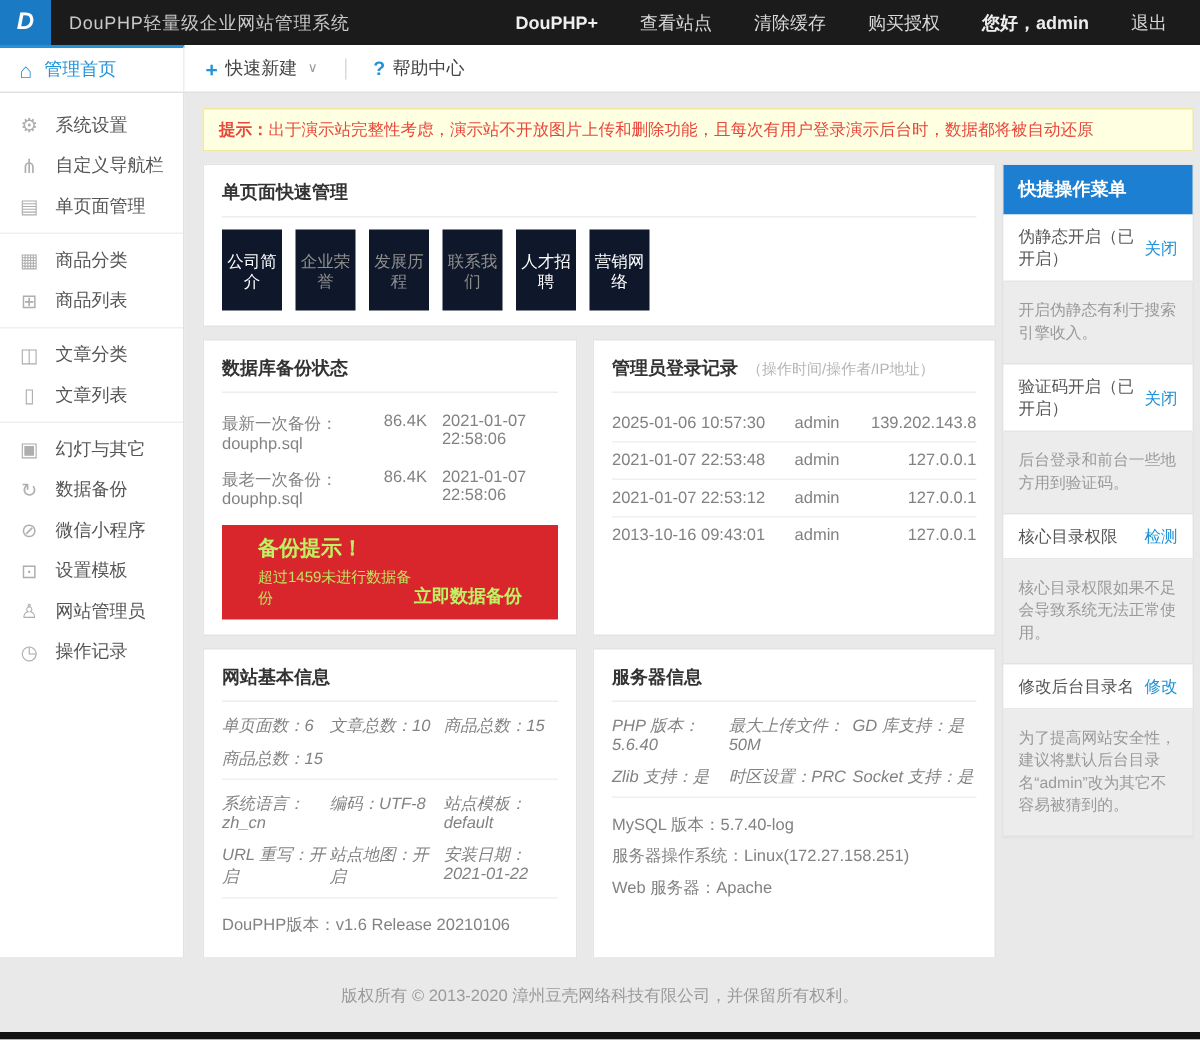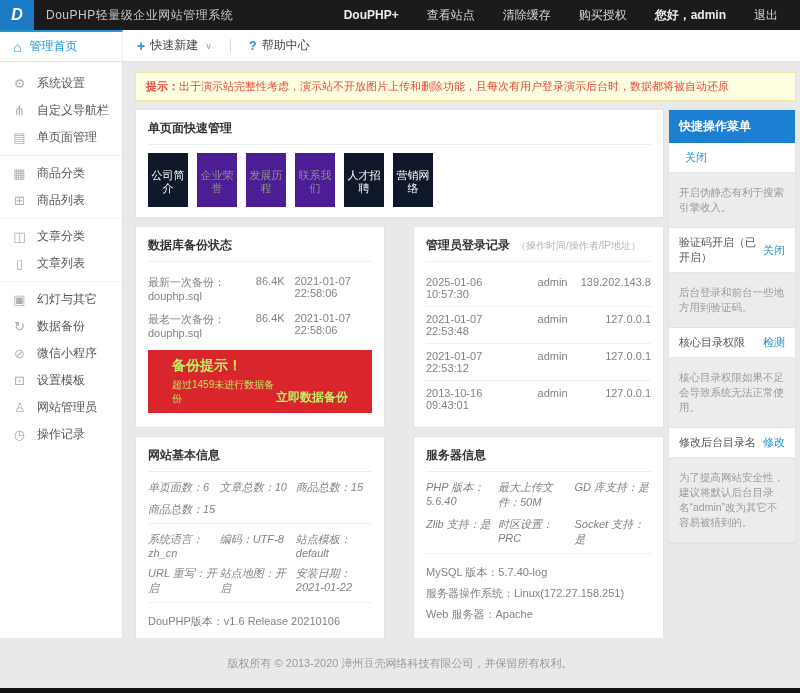--- a/index.html
+++ b/index.html
@@ -49,24 +49,24 @@
 
   .card{background:#fff;border:1px solid var(--card-border);padding:10px 12px;margin-bottom:8px;}
   .card-h{color:var(--text-dark);font-weight:bold;font-size:12px;padding-bottom:7px;border-bottom:1px solid #eee;margin-bottom:8px;
           display:flex;align-items:baseline;gap:6px;}
   .card-h .note{font-weight:normal;color:#b5b5b5;font-size:10px;}
 
   
   .tiles{display:flex;gap:9px;}
   .tile{width:40px;height:54px;font-size:11px;text-align:center;padding-top:16px;cursor:pointer;line-height:13px;}
   .tile.dark{background:#0f172a;color:#fff;}
-  .tile.light{background:#4c1d95;color:#8f8f8f;}
-
-  
-  .two-col{display:flex;gap:28px;}
+  .tile.light{background:#0f172a;color:#8f8f8f;}
+
+  
+  .two-col{display:flex;gap:10px;}
   .backup-card{width:250px;flex:0 0 auto;}
   .login-card{flex:1 1 auto;}
   .bk-row{display:flex;justify-content:space-between;font-size:11px;color:#828282;padding:5px 0;}
   .bk-right{display:flex;gap:10px;}
   .red-banner{background:var(--red);color:#bef264;margin-top:6px;padding:7px 24px;display:flex;align-items:flex-end;cursor:pointer;}
   .rb-left{flex:1;}
   .rb-title{font-size:14px;font-weight:bold;margin-bottom:3px;}
   .rb-sub{font-size:10px;opacity:.92;}
   .rb-btn{font-size:12px;font-weight:bold;}
 
@@ -319,20 +319,21 @@
 
         </div>
 
       </div>
 
       <div class="aside">
         <div class="qmenu">
           <div class="qm-head">快捷操作菜单</div>
 
           <div class="qm-title">
+            <span>伪静态开启（已开启）</span>
             <span class="act">关闭</span>
           </div>
           <div class="qm-desc">开启伪静态有利于搜索引擎收入。</div>
 
           <div class="qm-title">
             <span>验证码开启（已开启）</span>
             <span class="act">关闭</span>
           </div>
           <div class="qm-desc">后台登录和前台一些地方用到验证码。</div>
 

